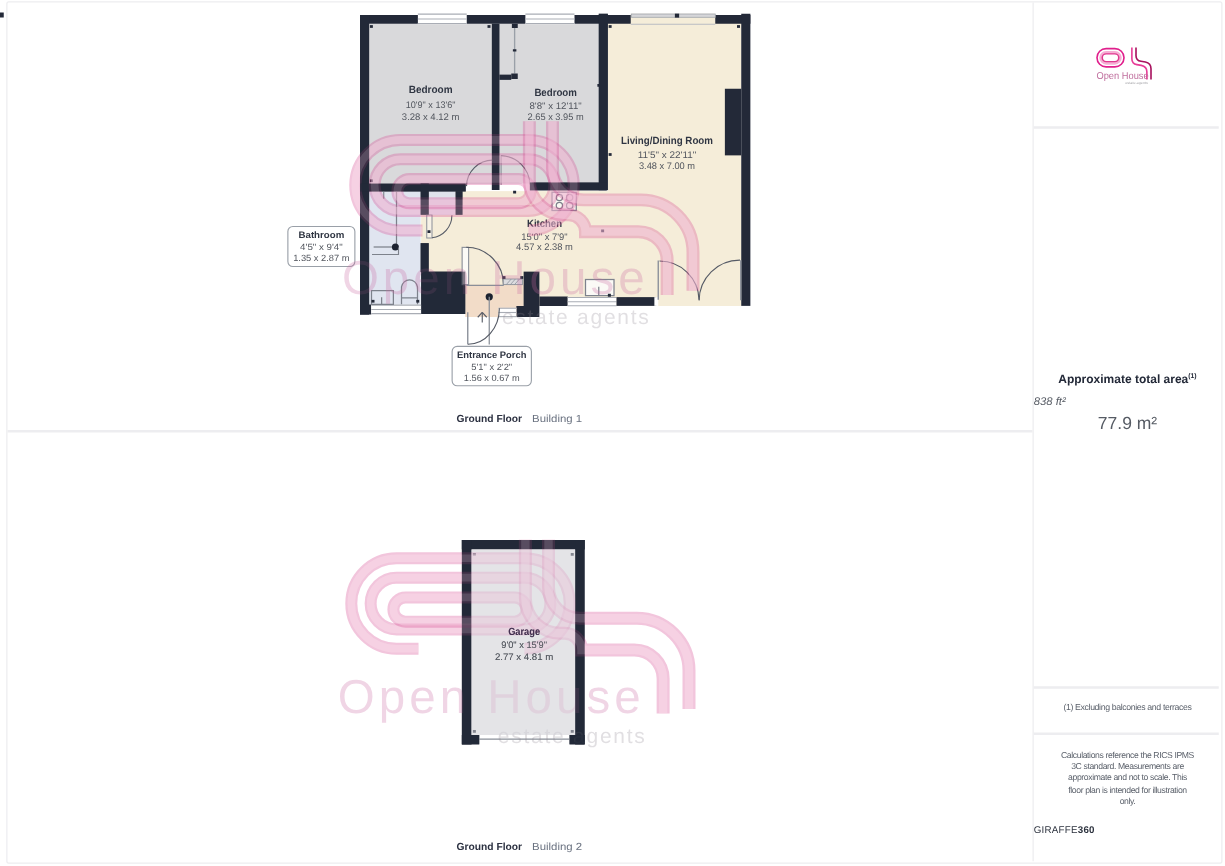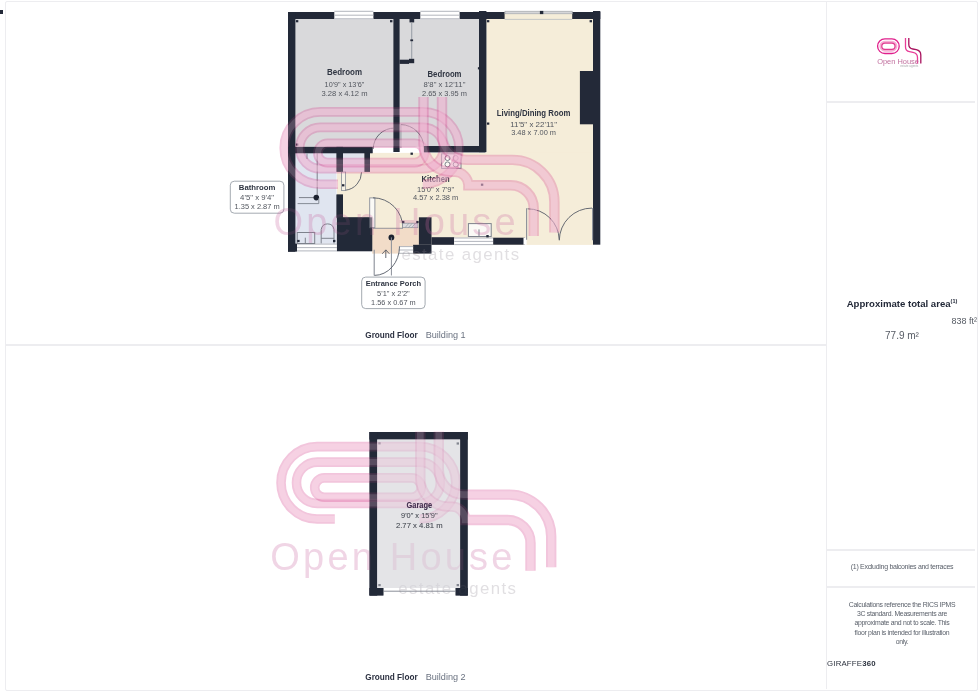--- a/index.html
+++ b/index.html
@@ -383,22 +383,22 @@
 <path d="M 79.5 38 L 79.5 47 Q 79.5 51 83.5 51.7 L 87 52.3 Q 91.5 53.2 91.5 57.5 L 91.5 63.5" stroke="#e83d98" stroke-width="1.3"></path>
 <path d="M 82.8 38 L 82.8 44.5 Q 82.8 48.3 86.8 49 L 90.3 49.6 Q 94.8 50.6 94.8 55 L 94.8 63.5" stroke="#a8125e" stroke-width="1.3"></path>
 </g>
 
 <text x="51.2" y="63.6" font-size="8" fill="#c06f9e" textLength="41.7" lengthAdjust="spacingAndGlyphs">Open House</text>
 
 <text x="74.2" y="67" font-size="2.7" fill="#a8a8ac" textLength="18.2" lengthAdjust="spacingAndGlyphs">estate agents</text>
 </svg>
 
 <div class="abs" style="left:827px;top:298px;width:150px;text-align:center;color:#232938;font-size:9.6px;font-weight:bold;">Approximate total area<span style="font-size:5.5px;vertical-align:super;">(1)</span></div>
-<div class="abs" style="left:827px;top:316px;width:150px;text-align:right;color:#565b64;font-size:9px;">838 ft²</div>
-<div class="abs" style="left:827px;top:330px;width:150px;text-align:center;color:#565b64;font-size:10px;">77.9 m²</div>
+<div class="abs" style="left:827px;top:316px;width:150px;text-align:left;color:#565b64;font-size:9px;font-style:italic;">838 ft²</div>
+<div class="abs" style="left:827px;top:330px;width:150px;text-align:center;color:#565b64;font-size:14px;">77.9 m²</div>
 
 <div class="abs" style="left:827px;top:562.5px;width:150px;text-align:center;color:#5b616b;font-size:7px;letter-spacing:-0.3px;">(1) Excluding balconies and terraces</div>
 
 <div class="abs" style="left:827px;top:599.5px;width:150px;text-align:center;color:#5b616b;font-size:6.9px;letter-spacing:-0.3px;line-height:9.45px;white-space:pre;">Calculations reference the RICS IPMS
 3C standard. Measurements are
 approximate and not to scale. This
 floor plan is intended for illustration
 only.</div>
 
 <div class="abs" style="left:827px;top:659px;width:150px;text-align:left;color:#2c323e;font-size:7.8px;letter-spacing:0.2px;">GIRAFFE<b>360</b></div>

